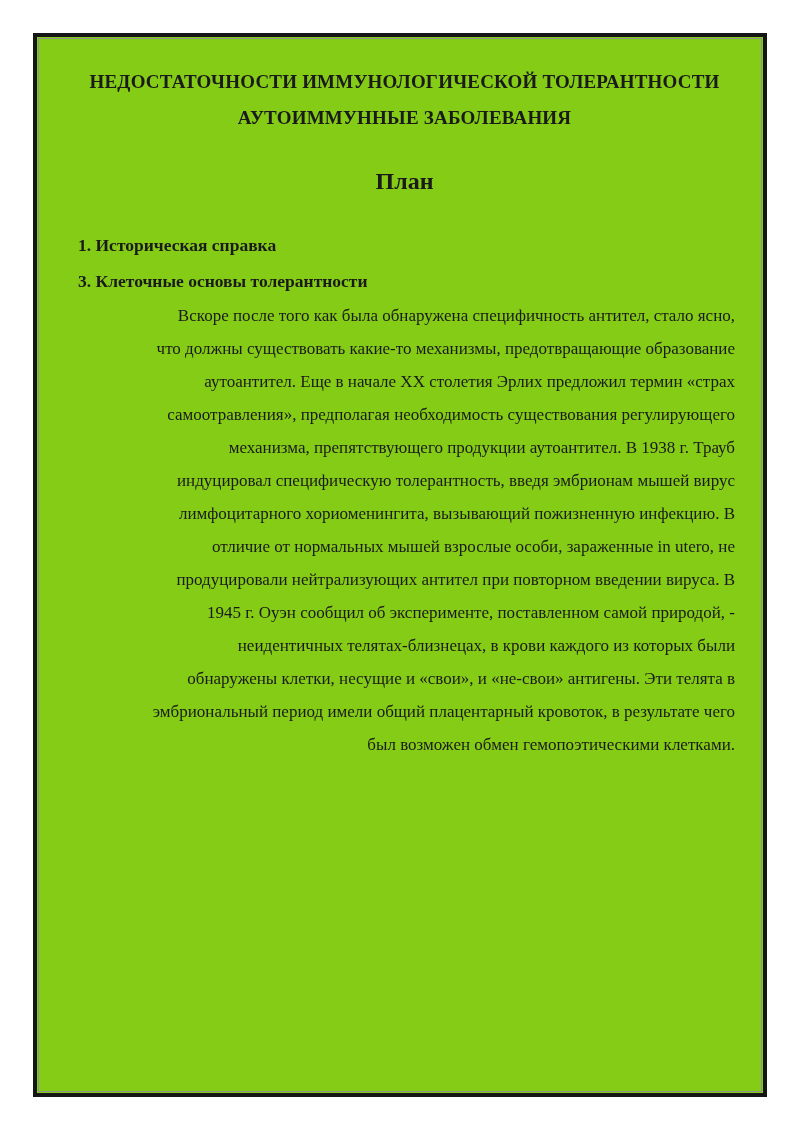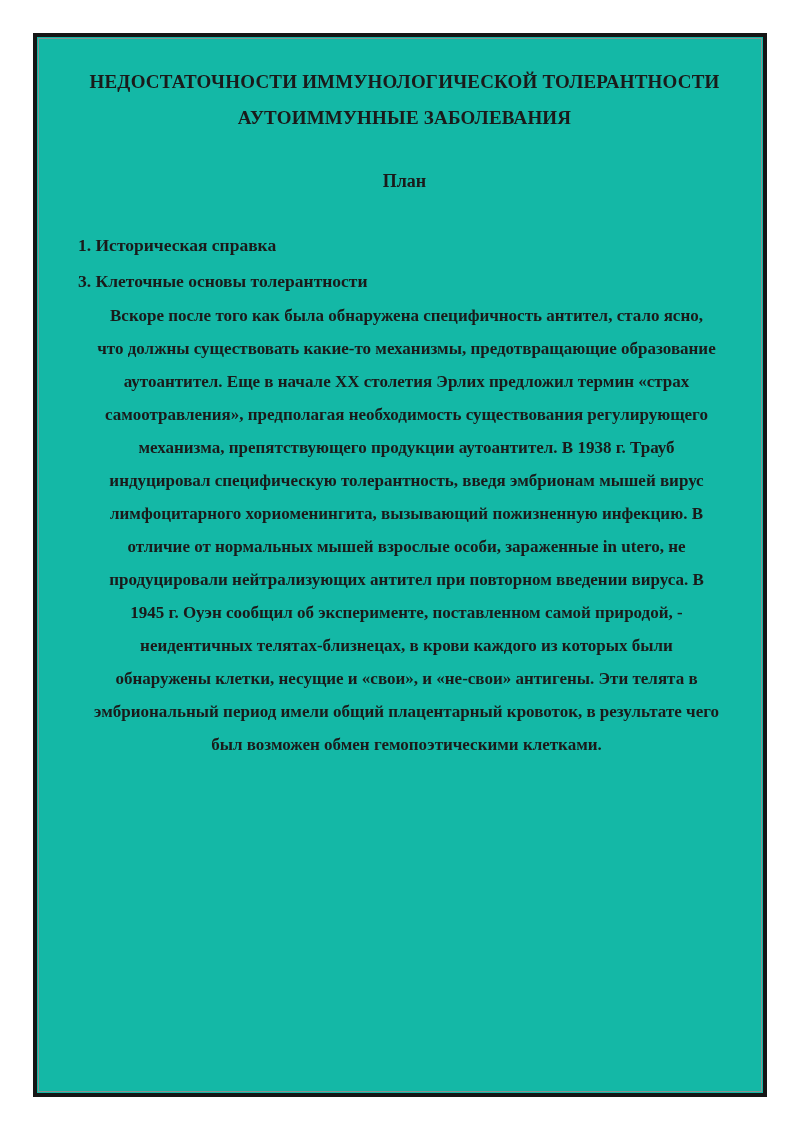--- a/index.html
+++ b/index.html
@@ -15,21 +15,21 @@
     position: relative;
     overflow: hidden;
   }
   .page-frame-outer {
     position: absolute;
     left: 33px;
     top: 33px;
     right: 33px;
     bottom: 34px;
     border: 4px solid #151515;
-    background: #14b8a6;
+    background: #84cc16;
   }
   .page-frame-inner {
     position: absolute;
     left: 1px;
     top: 1px;
     right: 1px;
     bottom: 1px;
     border: 1px solid #8f8f8f;
   }
   .doc-content {
@@ -45,21 +45,21 @@
     margin: 0;
     font-size: 19px;
     font-weight: bold;
     line-height: 36px;
     text-align: center;
     white-space: pre-line;
     letter-spacing: 0.2px;
   }
   .plan-heading {
     margin: 29px 0 0 0;
-    font-size: 18px;
+    font-size: 24px;
     font-weight: bold;
     line-height: 33px;
     text-align: center;
   }
   .plan-list {
     margin-top: 30px;
     padding-left: 4px;
   }
   .plan-item {
     font-size: 17.5px;
@@ -70,24 +70,24 @@
     margin: 29px 0 0 0;
     padding-left: 4px;
     font-size: 17.5px;
     font-weight: bold;
     line-height: 33px;
   }
   .body-paragraph {
     margin: 0;
     padding-left: 4px;
     font-size: 17px;
-    font-weight: bold;
+    font-weight: normal;
     line-height: 33px;
     white-space: pre-line;
-    text-align: center;
+    text-align: right;
   }
 </style>
 </head>
 <body>
 
 <div class="page-frame-outer">
   <div class="page-frame-inner">
     <div class="doc-content">
 
       <h1 class="doc-title">НЕДОСТАТОЧНОСТИ ИММУНОЛОГИЧЕСКОЙ ТОЛЕРАНТНОСТИ

